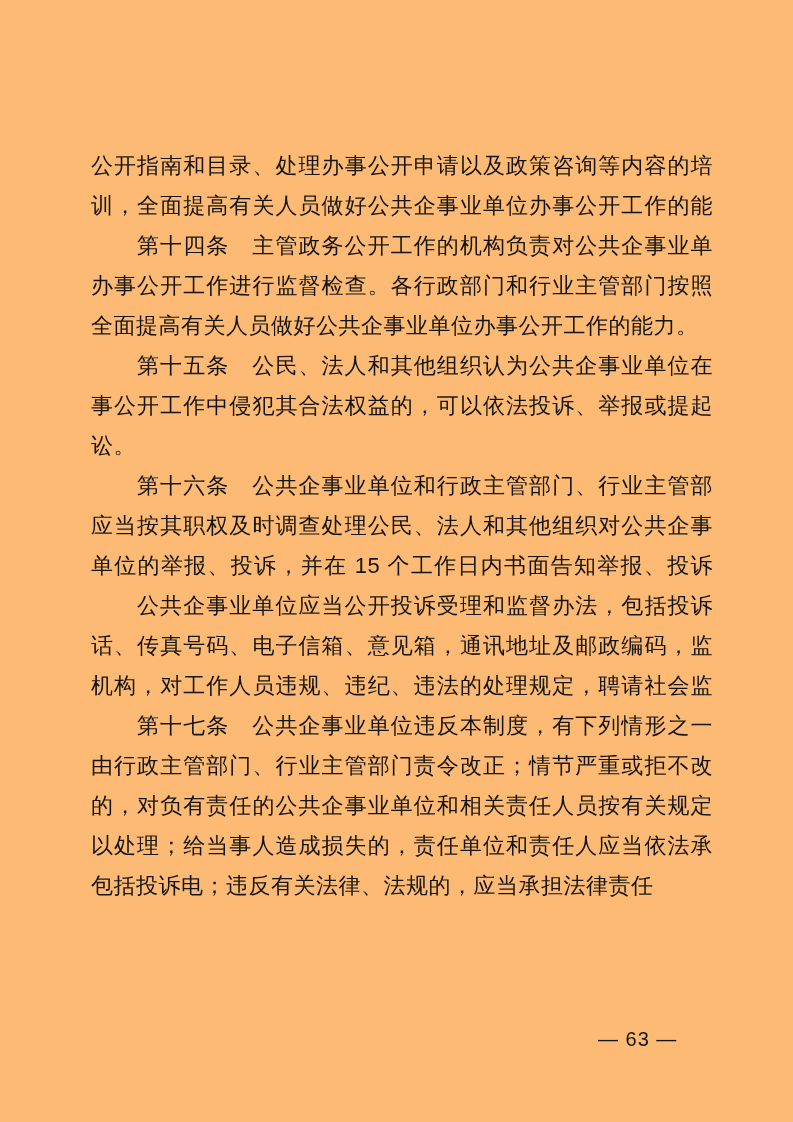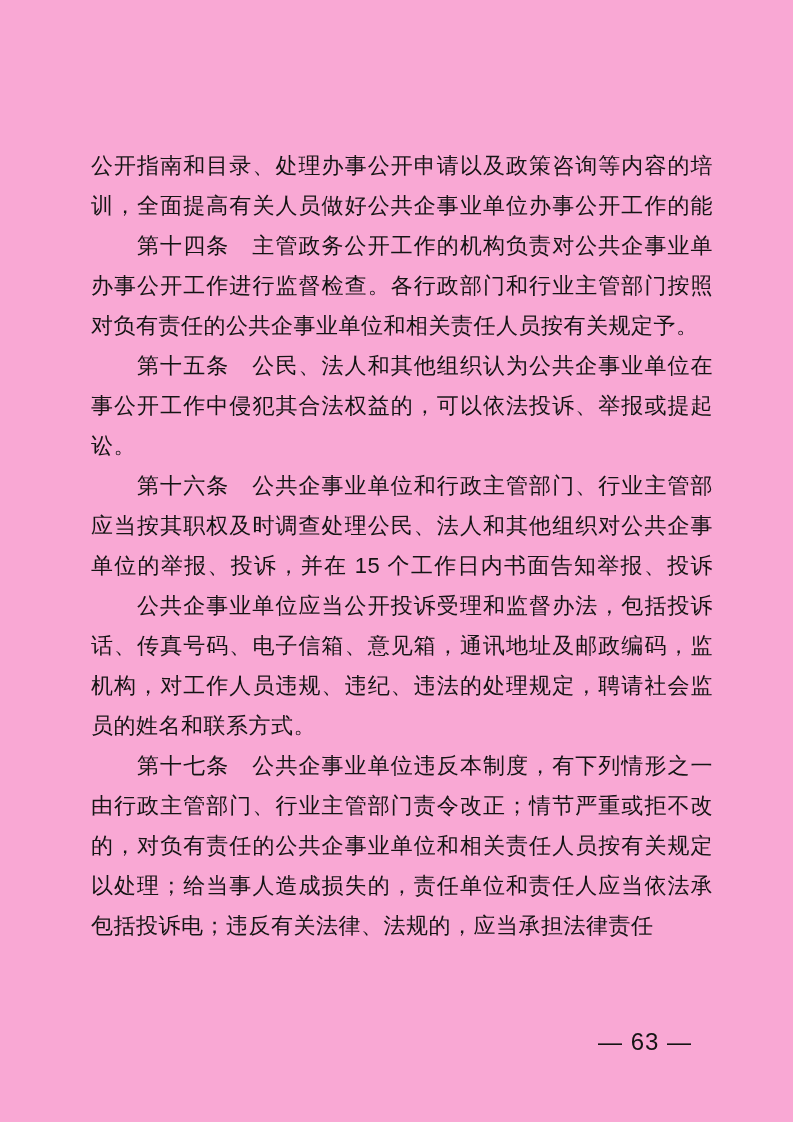--- a/index.html
+++ b/index.html
@@ -10,21 +10,21 @@
   body {
     width: 793px;
     height: 1122px;
     background: #ffffff;
     font-family: "Liberation Sans", "DejaVu Sans", sans-serif;
   }
   .page {
     position: relative;
     width: 793px;
     height: 1122px;
-    background: #f9a8d4;
+    background: #fdba74;
     overflow: hidden;
   }
   .body-text {
     position: absolute;
     left: 91px;
     top: 146px;
     width: 622px;
     color: #141414;
   }
   .line {
@@ -40,50 +40,49 @@
   .line.indent {
     text-indent: 46px;
   }
   .line.para-end {
     text-align-last: left;
   }
   .page-number {
     position: absolute;
     top: 1028px;
     left: 598px;
-    font-size: 24px;
+    font-size: 20px;
     color: #141414;
     letter-spacing: 1px;
     white-space: nowrap;
   }
 </style>
 </head>
 <body>
 
 <div class="page">
   <main class="body-text">
     <div class="line">公开指南和目录、处理办事公开申请以及政策咨询等内容的培</div>
     <div class="line">训，全面提高有关人员做好公共企事业单位办事公开工作的能力</div>
 
     <div class="line indent">第十四条　主管政务公开工作的机构负责对公共企事业单位</div>
     <div class="line">办事公开工作进行监督检查。各行政部门和行业主管部门按照职</div>
-    <div class="line para-end">对负有责任的公共企事业单位和相关责任人员按有关规定予。</div>
+    <div class="line para-end">全面提高有关人员做好公共企事业单位办事公开工作的能力。</div>
 
     <div class="line indent">第十五条　公民、法人和其他组织认为公共企事业单位在办</div>
     <div class="line">事公开工作中侵犯其合法权益的，可以依法投诉、举报或提起诉</div>
     <div class="line para-end">讼。</div>
 
     <div class="line indent">第十六条　公共企事业单位和行政主管部门、行业主管部门</div>
     <div class="line">应当按其职权及时调查处理公民、法人和其他组织对公共企事业</div>
     <div class="line para-end">单位的举报、投诉，并在 15 个工作日内书面告知举报、投诉人。</div>
 
     <div class="line indent">公共企事业单位应当公开投诉受理和监督办法，包括投诉电</div>
     <div class="line">话、传真号码、电子信箱、意见箱，通讯地址及邮政编码，监督</div>
     <div class="line">机构，对工作人员违规、违纪、违法的处理规定，聘请社会监督</div>
-    <div class="line para-end">员的姓名和联系方式。</div>
 
     <div class="line indent">第十七条　公共企事业单位违反本制度，有下列情形之一的，</div>
     <div class="line">由行政主管部门、行业主管部门责令改正；情节严重或拒不改正</div>
     <div class="line">的，对负有责任的公共企事业单位和相关责任人员按有关规定予</div>
     <div class="line">以处理；给当事人造成损失的，责任单位和责任人应当依法承担</div>
     <div class="line para-end">包括投诉电；违反有关法律、法规的，应当承担法律责任</div>
   </main>
 
   <div class="page-number">— 63 —</div>
 </div>

